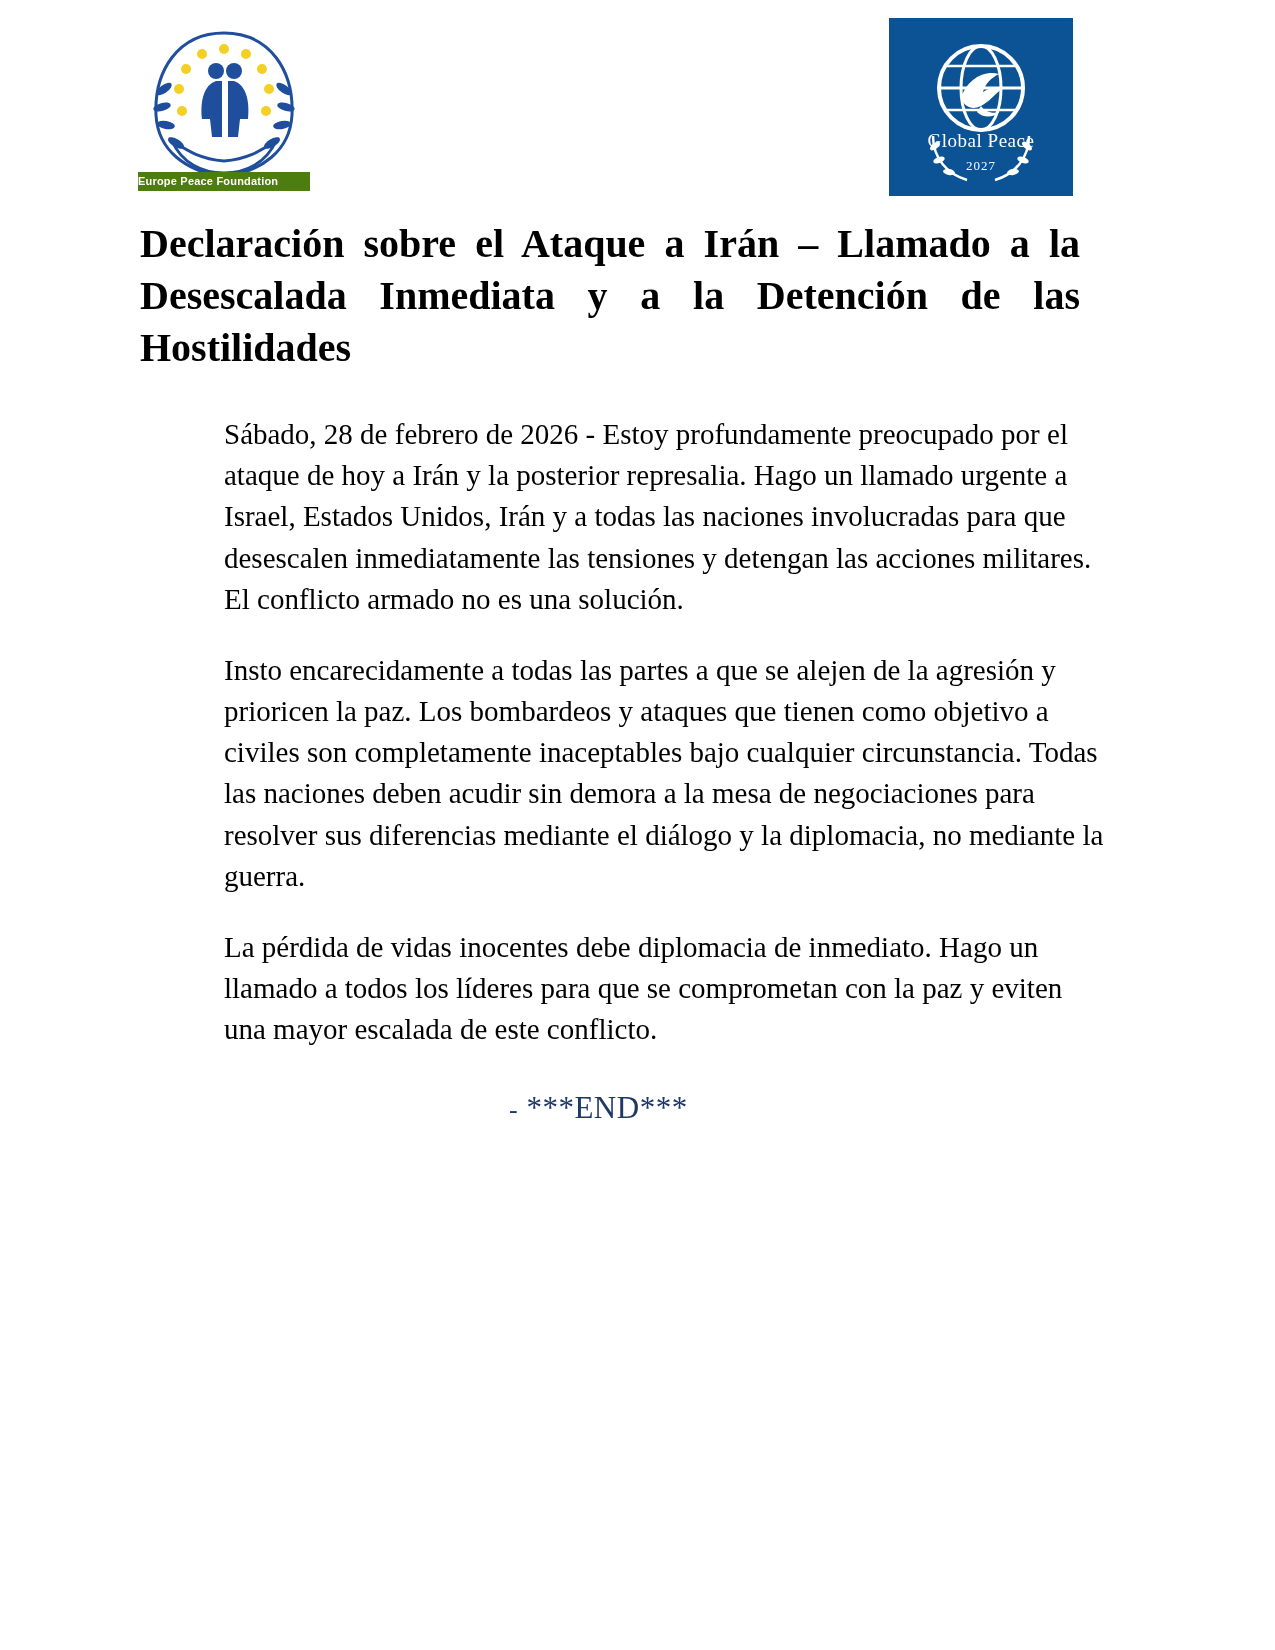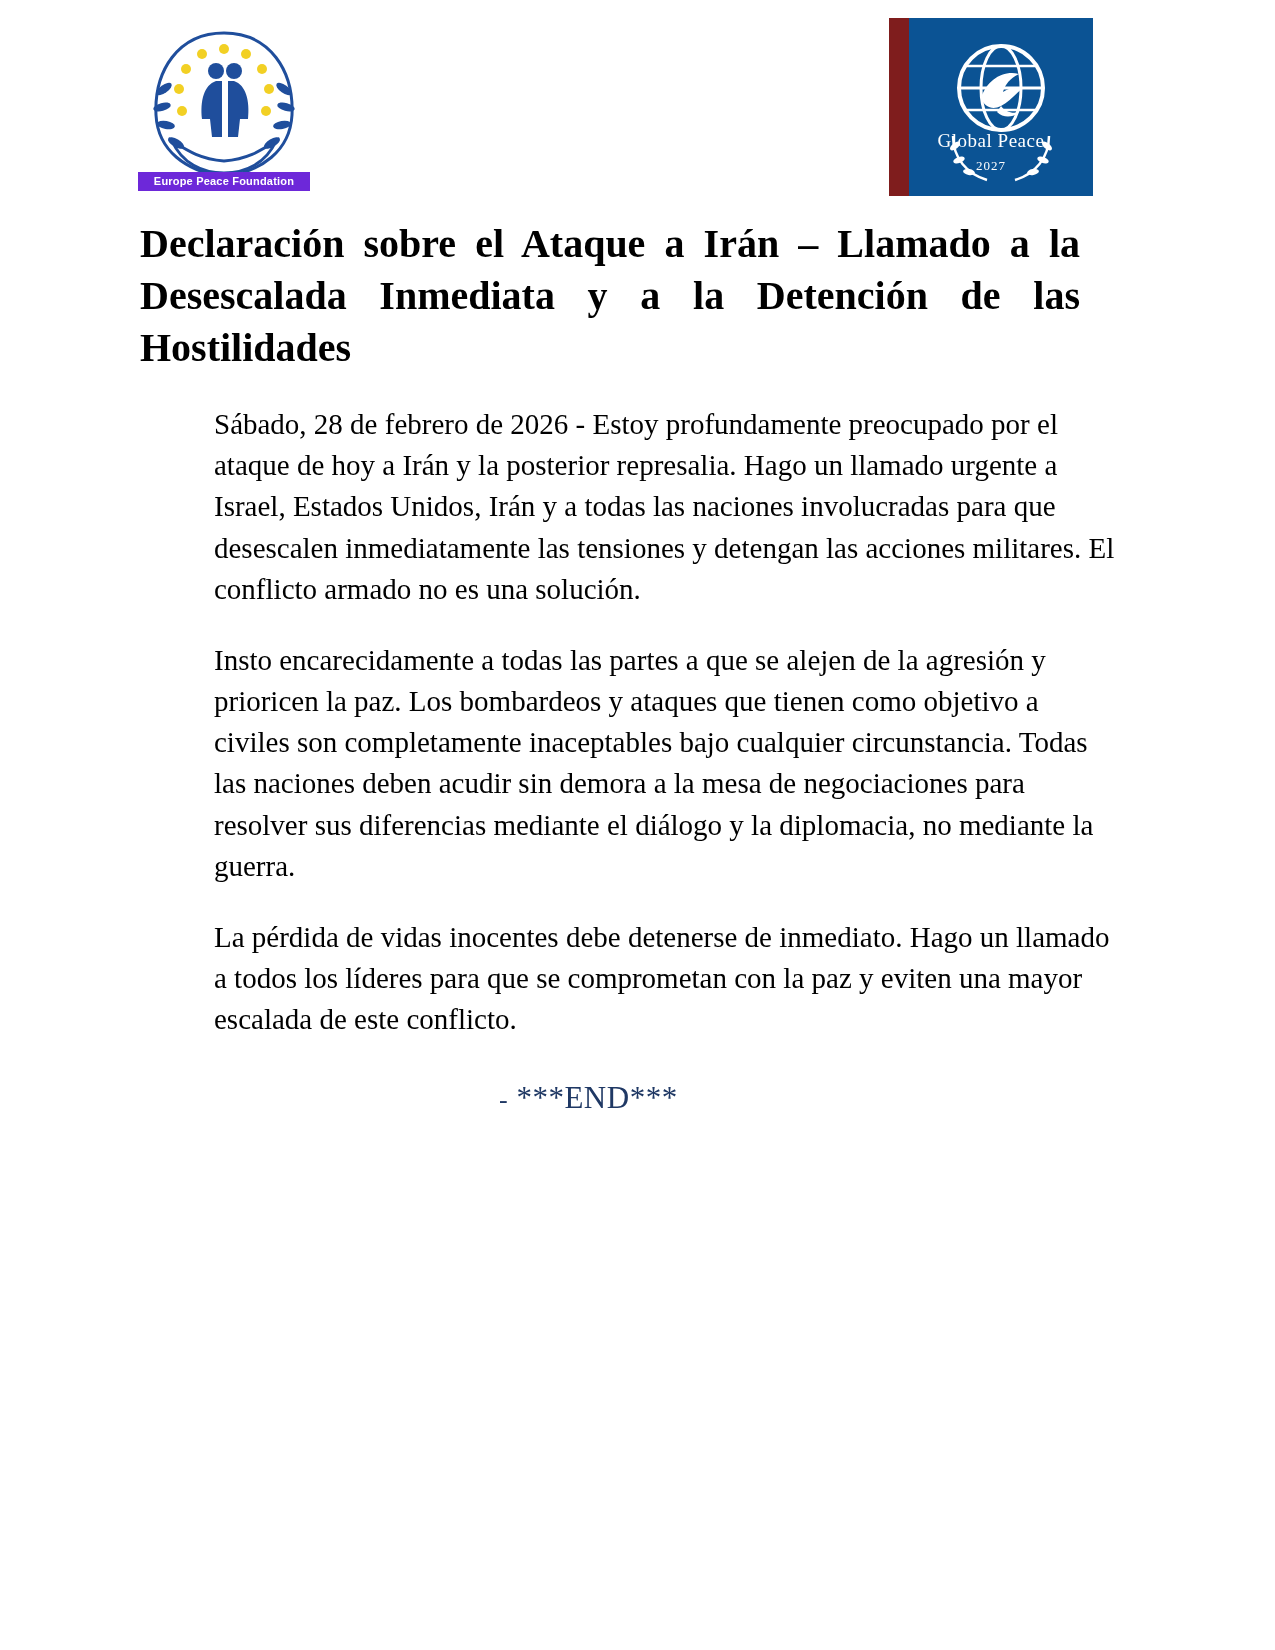--- a/index.html
+++ b/index.html
@@ -36,35 +36,34 @@
     background: #ffffff;
     border: 1px solid #ffffff;
   }
   .logo-right {
     position: absolute;
     left: 889px;
     top: 18px;
     width: 184px;
     height: 178px;
     background: #7f1d1d;
-    padding-left: 20px;
   }
 
   .epf-frame {
     position: absolute;
     inset: 0;
     background: #ffffff;
   }
   .epf-caption {
     position: absolute;
     left: 0;
     right: 0;
     bottom: 6px;
-    text-align: center;
-    background: #6d28d9;
+    text-align: left;
+    background: #4d7c0f;
     color: #ffffff;
     font-family: "Liberation Sans", sans-serif;
     font-size: 11px;
     font-weight: bold;
     letter-spacing: 0.2px;
     padding: 3px 0 4px 0;
   }
 
   .gp-caption {
     position: absolute;
@@ -98,21 +97,21 @@
     font-size: 40px;
     font-weight: bold;
     line-height: 1.30;
     text-align: justify;
     text-align-last: left;
     color: #000000;
   }
 
   
   .body-block {
-    margin: 4px;
+    margin: 14px;
     padding: 26px 150px 0 210px;
   }
   .para {
     font-family: "Liberation Serif", serif;
     font-size: 29px;
     line-height: 1.42;
     color: #000000;
     margin: 0 0 30px 0;
     text-align: left;
   }
@@ -213,20 +212,20 @@
       <div class="gp-caption">Global Peace</div>
       <div class="gp-year">2027</div>
     </div>
   </div>
 
   <h1 class="title">Declaración sobre el Ataque a Irán – Llamado a la Desescalada Inmediata y a la Detención de las Hostilidades</h1>
 
   <div class="body-block">
     <p class="para">Sábado, 28 de febrero de 2026 - Estoy profundamente preocupado por el ataque de hoy a Irán y la posterior represalia. Hago un llamado urgente a Israel, Estados Unidos, Irán y a todas las naciones involucradas para que desescalen inmediatamente las tensiones y detengan las acciones militares. El conflicto armado no es una solución.</p>
     <p class="para">Insto encarecidamente a todas las partes a que se alejen de la agresión y prioricen la paz. Los bombardeos y ataques que tienen como objetivo a civiles son completamente inaceptables bajo cualquier circunstancia. Todas las naciones deben acudir sin demora a la mesa de negociaciones para resolver sus diferencias mediante el diálogo y la diplomacia, no mediante la guerra.</p>
-    <p class="para">La pérdida de vidas inocentes debe detenerse de inmediato. Hago un llamado a todos los líderes para que se comprometan con la paz y eviten una mayor escalada de este conflicto.</p>
+    <p class="para">La pérdida de vidas inocentes debe diplomacia de inmediato. Hago un llamado a todos los líderes para que se comprometan con la paz y eviten una mayor escalada de este conflicto.</p>
     <p class="end-line">
       <span class="end-dash">-</span>
       <span>***END***</span>
     </p>
   </div>
 
 </div>
 
 </body></html>

